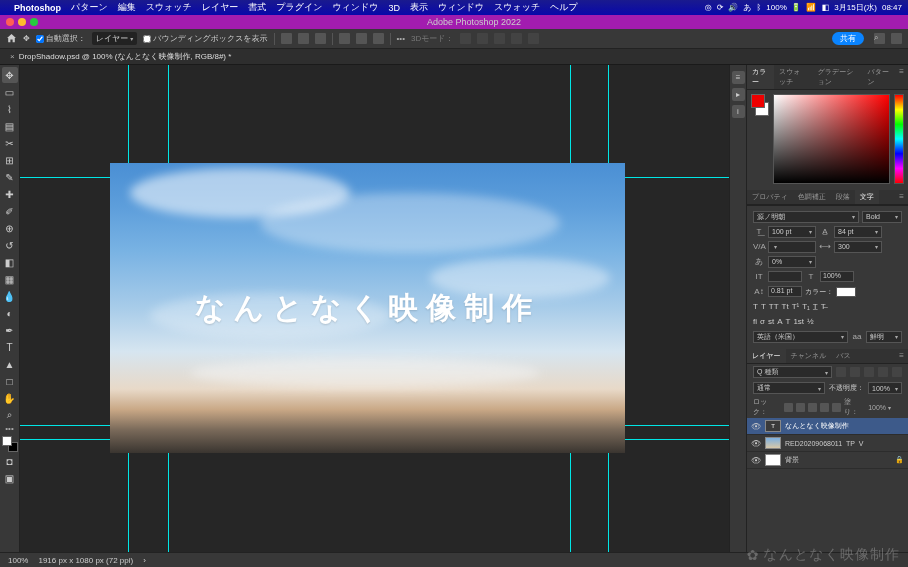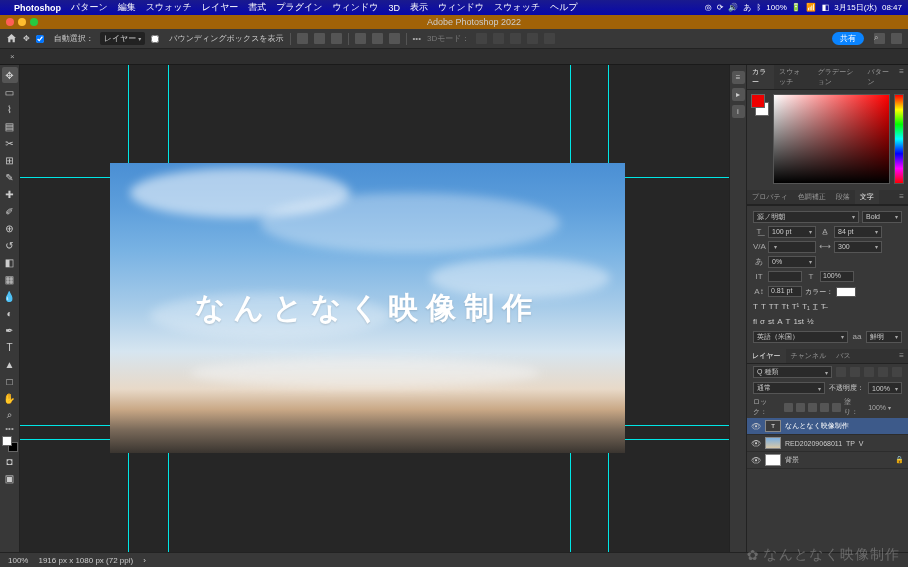--- a/index.html
+++ b/index.html
@@ -7,30 +7,30 @@
 
 
 .mac-menubar { height: 15px; background: linear-gradient(#1a1a8e,#0808aa); display: flex; align-items: center; color: #fff; font-size: 9px; padding: 0 6px; }
 .mac-menubar .apple { margin-right: 8px; }
 .mac-menubar .app-name { font-weight: bold; margin-right: 10px; }
 .mac-menubar .menu-item { margin-right: 10px; }
 .mac-menubar .spacer { flex: 1; }
 .mac-menubar .status { margin-left: 5px; font-size: 8px; }
 
 
-.window-titlebar { height: 14px; background: #a16207; display: flex; align-items: center; padding: 0 6px; color: #ccc; font-size: 9px; }
+.window-titlebar { height: 14px; background: #a21caf; display: flex; align-items: center; padding: 0 6px; color: #ccc; font-size: 9px; }
 .traffic { display: flex; gap: 4px; margin-right: 8px; }
 .traffic span { width: 8px; height: 8px; border-radius: 50%; }
 .traffic .r { background: #ff5f56; } .traffic .y { background: #ffbd2e; } .traffic .g { background: #27c93f; }
 .window-titlebar .title { flex: 1; text-align: center; }
 
 
 .options-bar { height: 20px; background: #383838; display: flex; align-items: center; padding: 0 6px; gap: 6px; color: #ccc; font-size: 8px; border-bottom: 1px solid #222; }
 .options-bar .sel { background: #222; padding: 1px 4px; border-radius: 2px; }
-.options-bar .chk { display: flex; align-items: center; gap: 10px; }
+.options-bar .chk { display: flex; align-items: center; gap: 2px; }
 .options-bar .chk input { width: 8px; height: 8px; }
 .options-bar .ico { width: 11px; height: 11px; background: #555; border-radius: 1px; }
 .options-bar .divider { width: 1px; height: 12px; background: #555; }
 .options-bar .share-btn { margin-left: auto; background: #0a84ff; color: #fff; padding: 1px 8px; border-radius: 8px; font-size: 8px; }
 
 
 .doc-tab-bar { height: 16px; background: #2e2e2e; display: flex; align-items: center; color: #ddd; font-size: 8px; padding-left: 4px; border-bottom: 1px solid #1a1a1a; }
 .doc-tab { padding: 2px 6px; display: flex; align-items: center; gap: 4px; }
 .doc-tab .x { color: #aaa; }
 
@@ -184,20 +184,21 @@
   <span class="ico" style="opacity:.4;"></span>
   <span class="ico" style="opacity:.4;"></span>
   <span class="share-btn">共有</span>
   <span class="ico" style="margin-left:4px;">⌕</span>
   <span class="ico"></span>
 </div>
 
 <div class="doc-tab-bar">
   <div class="doc-tab">
     <span class="x">×</span>
+    <span>DropShadow.psd @ 100% (なんとなく映像制作, RGB/8#) *</span>
   </div>
 </div>
 
 <div class="workspace">
 
   <div class="toolbox">
     <div class="tool active">✥</div>
     <div class="tool">▭</div>
     <div class="tool">⌇</div>
     <div class="tool">▤</div>

